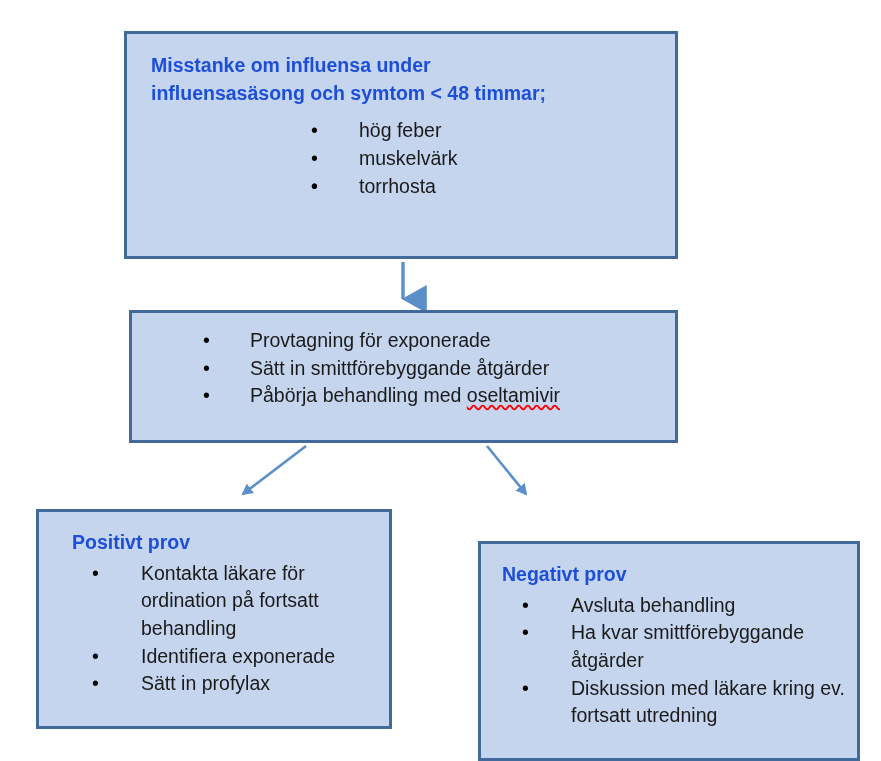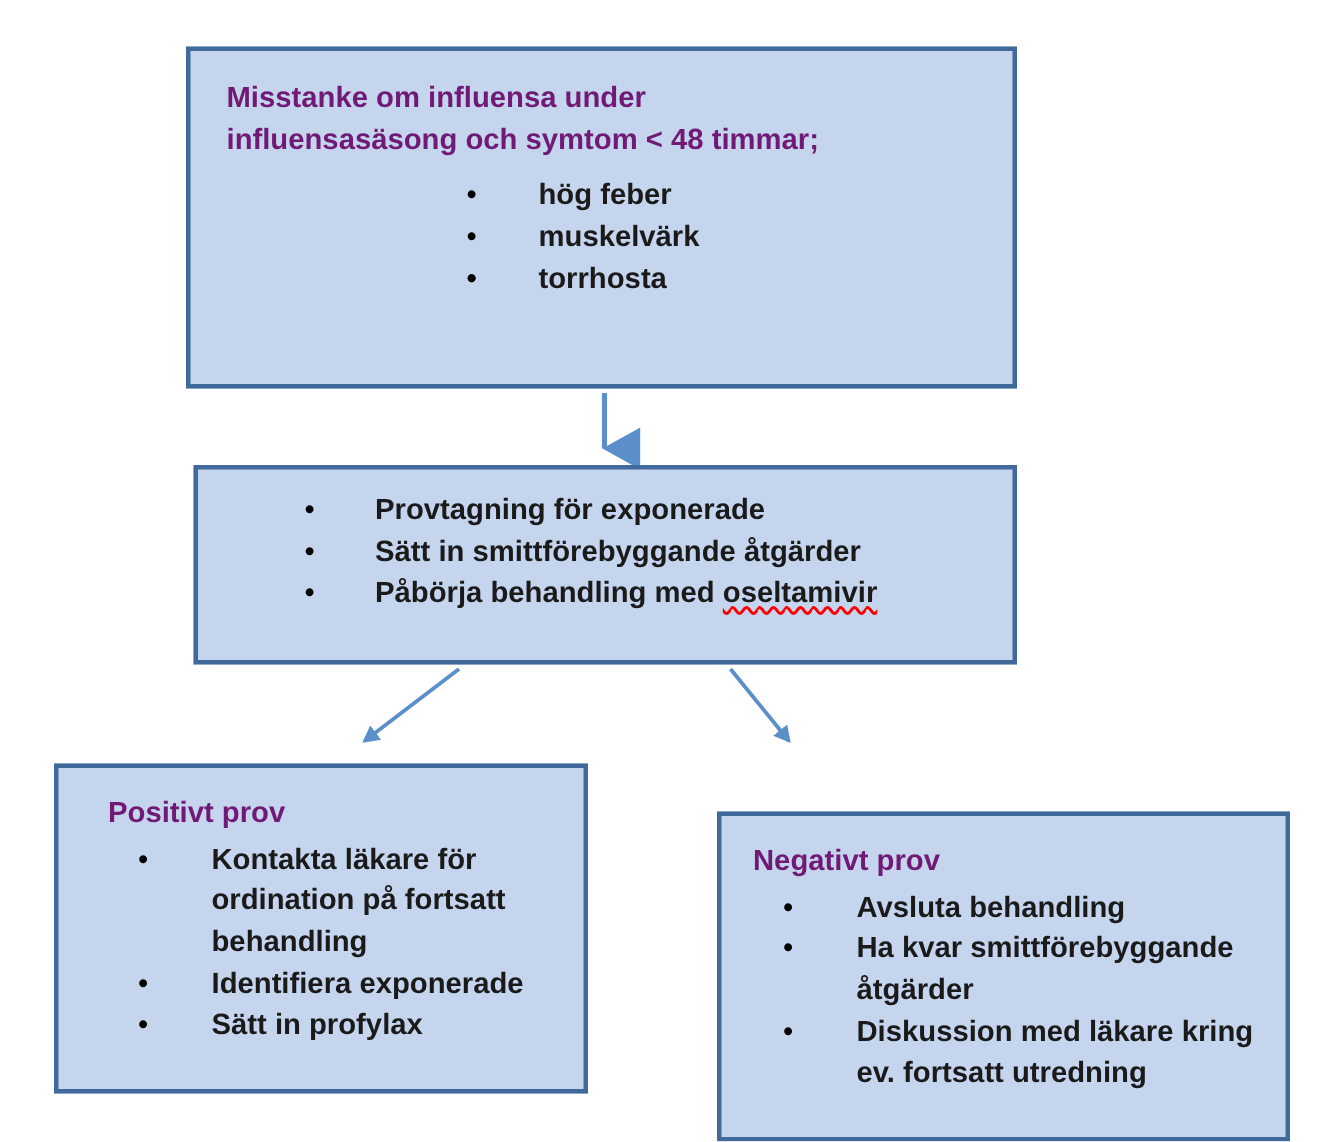--- a/index.html
+++ b/index.html
@@ -27,21 +27,21 @@
     box-sizing: border-box;
     background: #c5d5ee;
     border: 3px solid #41699b;
     color: #111111;
   }
 
   .node-title {
     font-weight: bold;
     font-size: 19.5px;
     line-height: 1.42;
-    color: #701a75;
+    color: #1d4ed8;
     white-space: pre-line;
   }
 
   .bullet-list {
     list-style: none;
     margin: 0;
     padding: 0;
   }
 
   .bullet-item {
@@ -57,21 +57,20 @@
     top: 0;
     width: 1em;
     text-align: left;
     font-size: 19.5px;
     line-height: 1.42;
     color: #000000;
   }
 
   .bullet-item .btext {
     display: block;
-    font-weight: bold;
   }
 
   
   .misspelled {
     text-decoration: underline;
     text-decoration-color: #ff0000;
     text-decoration-style: wavy;
     text-decoration-skip-ink: none;
     text-underline-offset: 2px;
   }

